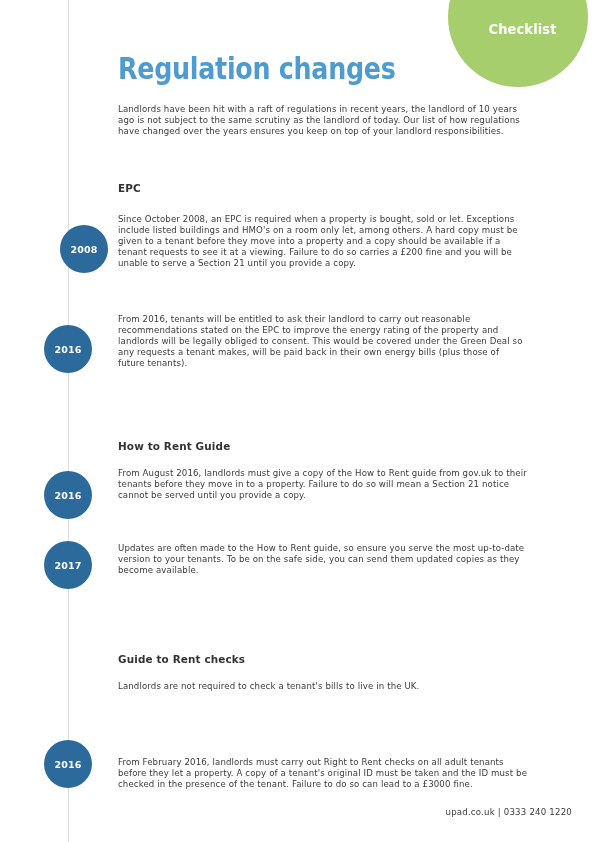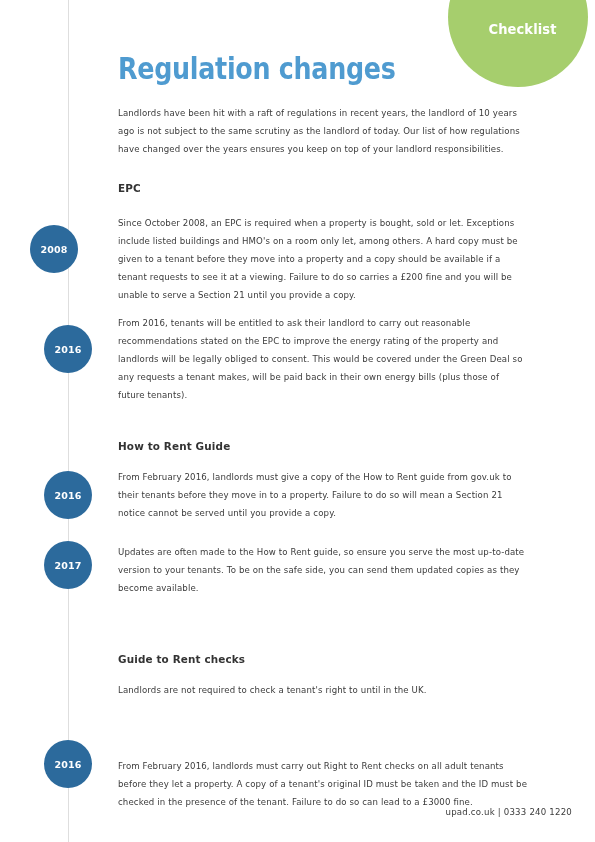--- a/index.html
+++ b/index.html
@@ -99,21 +99,21 @@
     transform: scaleX(0.94);
     transform-origin: left center;
   }
 
   .para {
     position: absolute;
     left: 118px;
     width: 410px;
     color: #3b3b3b;
     font-size: 8.6px;
-    line-height: 18px;
+    line-height: 11px;
     letter-spacing: 0.12px;
     font-family: "DejaVu Sans", sans-serif;
   }
 
   .section-head {
     position: absolute;
     left: 118px;
     color: #333333;
     font-size: 10.4px;
     font-weight: bold;
@@ -143,45 +143,45 @@
   <div class="checklist-badge">
     <div class="checklist-badge-label">Checklist</div>
   </div>
 
   <div class="doc-title">Regulation changes</div>
 
   <div class="para" style="top:104px;">Landlords have been hit with a raft of regulations in recent years, the landlord of 10 years ago is not subject to the same scrutiny as the landlord of today. Our list of how regulations have changed over the years ensures you keep on top of your landlord responsibilities.</div>
 
   <div class="section-head" style="top:182px;">EPC</div>
 
-  <div class="marker" style="left:30px; top:225px;">
+  <div class="marker" style="left:60px; top:225px;">
     <span class="marker-label">2008</span>
   </div>
   <div class="para" style="top:214px;">Since October 2008, an EPC is required when a property is bought, sold or let. Exceptions include listed buildings and HMO's on a room only let, among others. A hard copy must be given to a tenant before they move into a property and a copy should be available if a tenant requests to see it at a viewing. Failure to do so carries a £200 fine and you will be unable to serve a Section 21 until you provide a copy.</div>
 
   <div class="marker" style="left:44px; top:325px;">
     <span class="marker-label">2016</span>
   </div>
   <div class="para" style="top:314px;">From 2016, tenants will be entitled to ask their landlord to carry out reasonable recommendations stated on the EPC to improve the energy rating of the property and landlords will be legally obliged to consent. This would be covered under the Green Deal so any requests a tenant makes, will be paid back in their own energy bills (plus those of future tenants).</div>
 
   <div class="section-head" style="top:440px;">How to Rent Guide</div>
 
   <div class="marker" style="left:44px; top:471px;">
     <span class="marker-label">2016</span>
   </div>
-  <div class="para" style="top:468px;">From February 2016, landlords must give a copy of the How to Rent guide from gov.uk to their tenants before they move in to a property. Failure to do so will mean a Section 21 notice cannot be served until you provide a copy.</div>
+  <div class="para" style="top:468px;">From August 2016, landlords must give a copy of the How to Rent guide from gov.uk to their tenants before they move in to a property. Failure to do so will mean a Section 21 notice cannot be served until you provide a copy.</div>
 
   <div class="marker" style="left:44px; top:541px;">
     <span class="marker-label">2017</span>
   </div>
   <div class="para" style="top:543px;">Updates are often made to the How to Rent guide, so ensure you serve the most up-to-date version to your tenants. To be on the safe side, you can send them updated copies as they become available.</div>
 
   <div class="section-head" style="top:653px;">Guide to Rent checks</div>
 
-  <div class="para" style="top:681px;">Landlords are not required to check a tenant's right to until in the UK.</div>
+  <div class="para" style="top:681px;">Landlords are not required to check a tenant's bills to live in the UK.</div>
 
   <div class="marker" style="left:44px; top:740px;">
     <span class="marker-label">2016</span>
   </div>
   <div class="para" style="top:757px;">From February 2016, landlords must carry out Right to Rent checks on all adult tenants before they let a property. A copy of a tenant's original ID must be taken and the ID must be checked in the presence of the tenant. Failure to do so can lead to a £3000 fine.</div>
 
   <div class="footer">upad.co.uk  |  0333 240 1220</div>
 
 </div>
 

